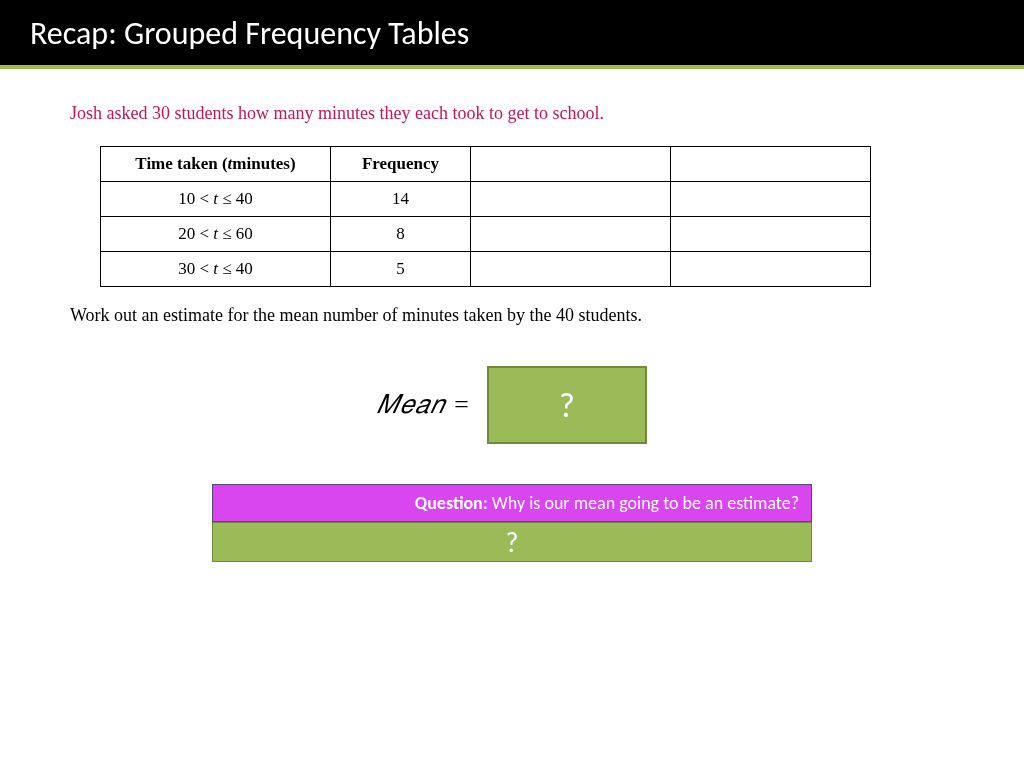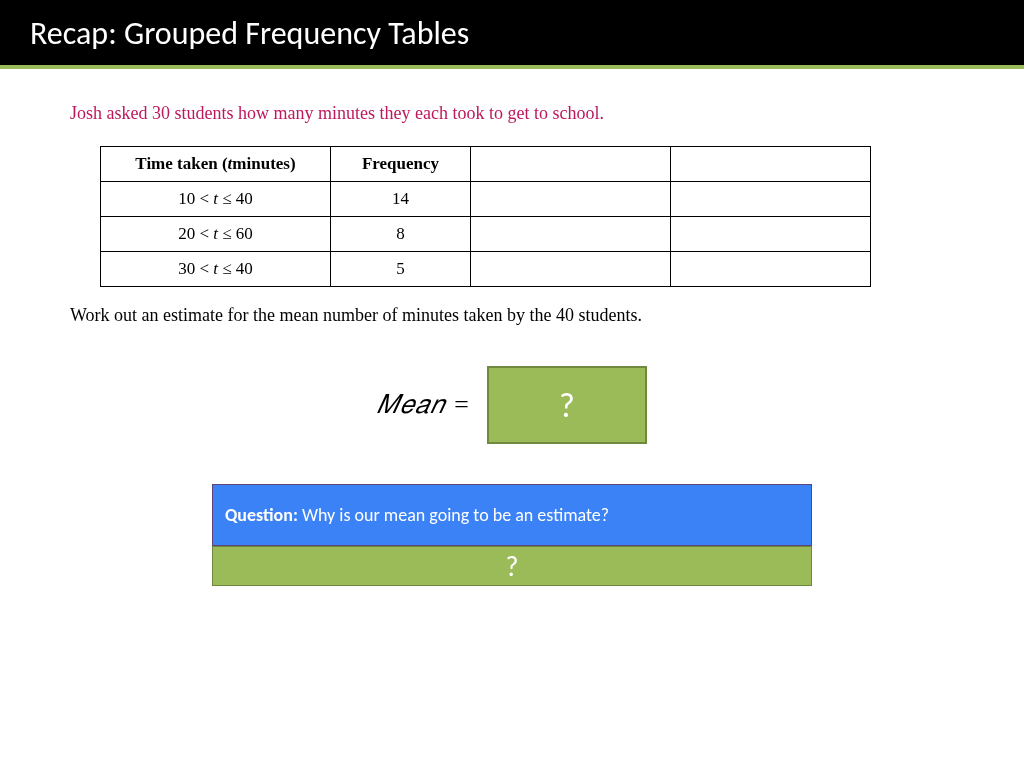--- a/index.html
+++ b/index.html
@@ -16,21 +16,21 @@
   .col-time   { width:230px; }
   .col-freq   { width:140px; }
   .col-empty1 { width:200px; }
   .col-empty2 { width:200px; }
   .ital { font-style:italic; }
   .workout { font-size:18px; margin-top:4px; margin-bottom:40px; }
   .meanrow { display:flex; align-items:center; justify-content:center; gap:16px; margin-bottom:40px; }
   .meanlabel { font-family:"Cambria Math","Times New Roman",serif; font-style:italic; font-size:26px; letter-spacing:1px; }
   .meanbox { width:160px; height:78px; background:#9bbb59; border:2px solid #71893f; color:#fff; font-size:34px; display:flex; align-items:center; justify-content:center; font-family:Calibri,Arial,sans-serif; }
   .qblock { width:600px; margin:0 auto; }
-  .q-purple { background:#3b82f6; border:1px solid #5c4776; color:#fff; font-family:Calibri,Arial,sans-serif; font-size:18px; padding:19px 12px; }
+  .q-purple { background:#d946ef; border:1px solid #5c4776; color:#fff; font-family:Calibri,Arial,sans-serif; font-size:18px; padding:7px 12px;text-align:right; }
   .q-purple b { font-weight:bold; }
   .q-green  { background:#9bbb59; border:1px solid #71893f; height:40px; color:#fff; font-size:28px; display:flex; align-items:center; justify-content:center; font-family:Calibri,Arial,sans-serif; }
 </style>
 </head>
 <body>
 
 <div class="titlebar">
   <h1>Recap:  Grouped Frequency Tables</h1>
 </div>
 <div class="accent"></div>

